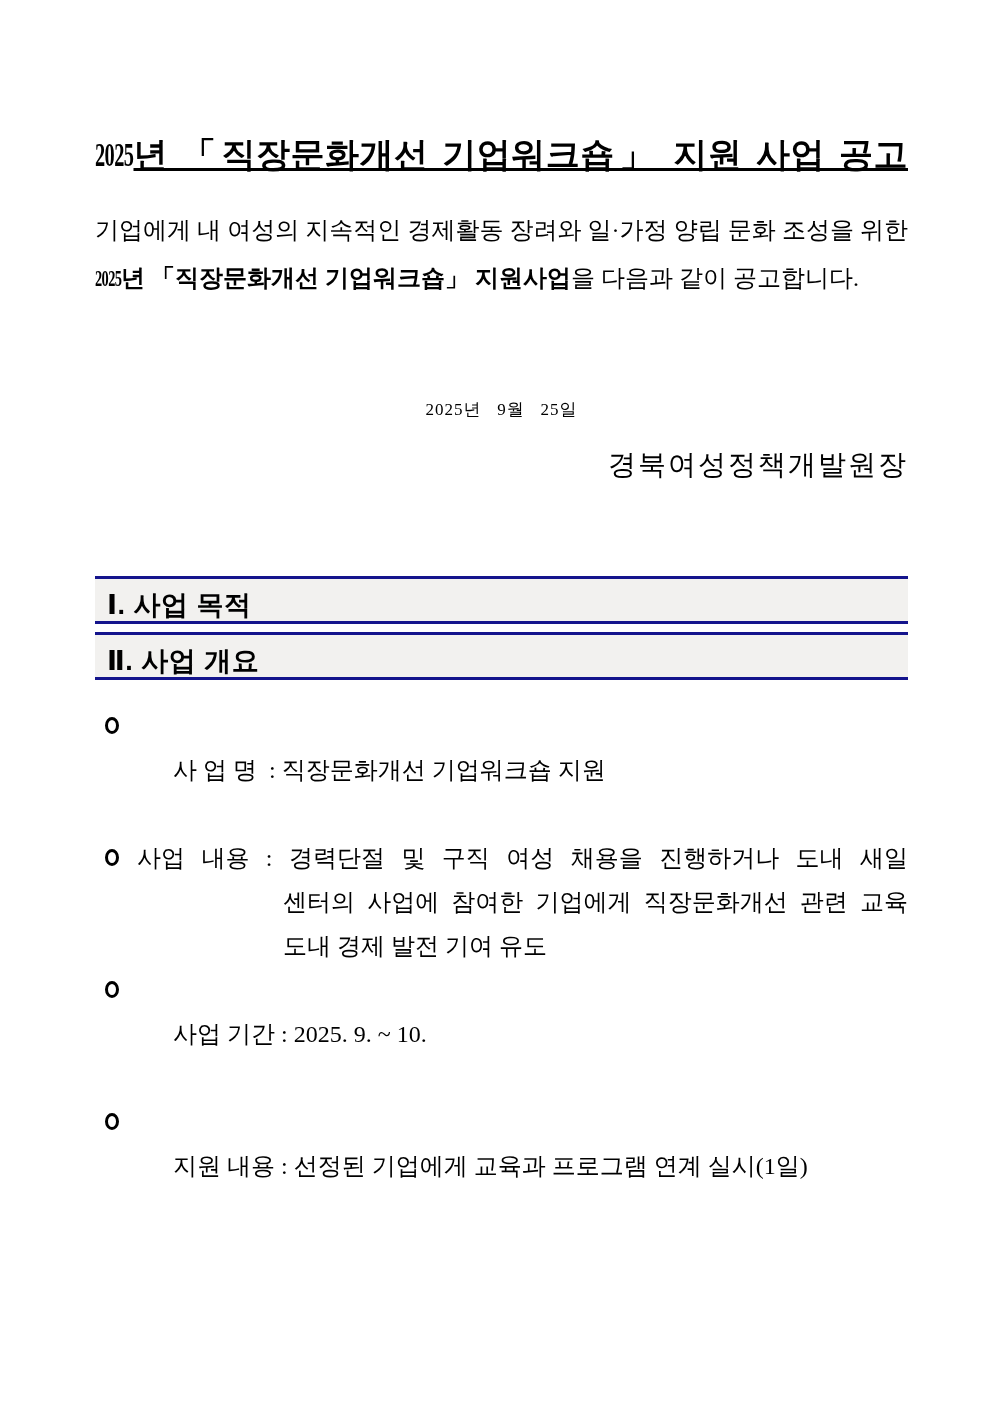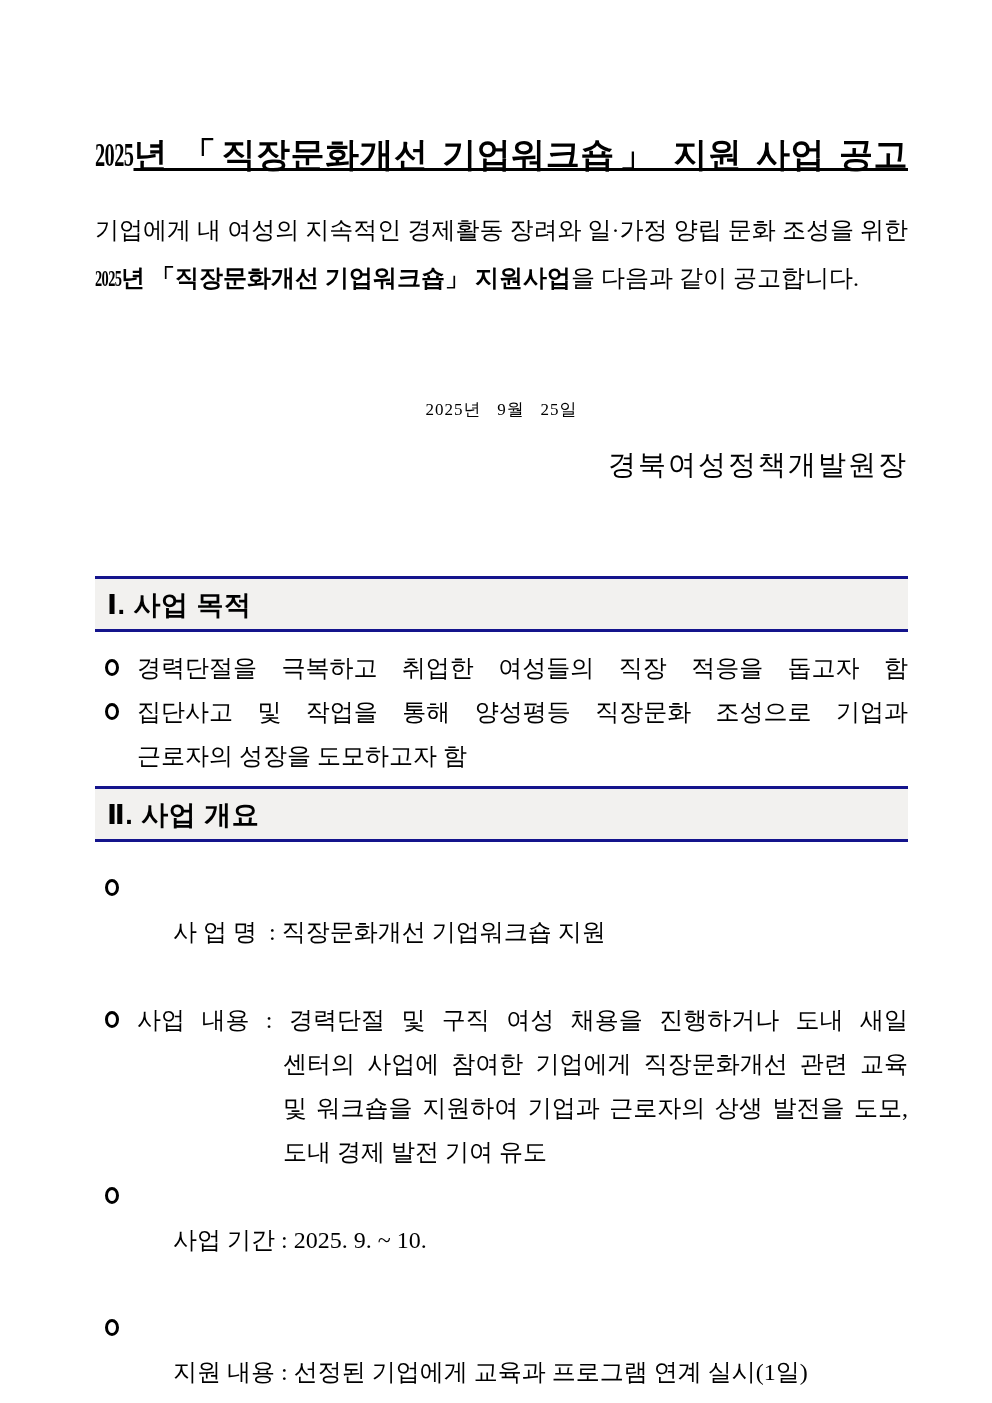--- a/index.html
+++ b/index.html
@@ -56,21 +56,21 @@
     line-height: 36px;
     text-align: right;
     letter-spacing: 2px;
   }
 
   
   .section-bar {
     border-top: 3px solid #14148C;
     border-bottom: 3px solid #14148C;
     background: #F2F1EF;
-    height: 56px;
+    height: 48px;
     padding-left: 12px;
     font-family: "Liberation Sans", "DejaVu Sans", sans-serif;
     font-weight: bold;
     font-size: 27px;
     line-height: 52px;
     letter-spacing: 0.5px;
   }
   .section-bar.first { margin-top: 93px; }
   .section-bar.second { margin-top: 8px; }
 
@@ -108,43 +108,31 @@
     <div class="line fill">기업에게 내 여성의 지속적인 경제활동 장려와 일·가정 양립 문화 조성을 위한</div>
     <div class="line"><span class="b"><span class="squeeze">2025</span><span>년 「직장문화개선 기업워크숍」 지원사업</span></span><span>을 다음과 같이 공고합니다.</span></div>
   </div>
 
   <div class="date-line">2025년   9월   25일</div>
 
   <div class="signer">경북여성정책개발원장</div>
 
   <div class="section-bar first"><span>Ⅰ. 사업 목적</span></div>
 
-  <div class="bullets sec1">
-    <div class="bl fill line">
-      <span class="bullet-icon"></span><span>경력단절을 극복하고 취업한 여성들의 직장 적응을 돕고자 함</span>
-    </div>
-    <div class="bl fill line">
-      <span class="bullet-icon"></span><span>집단사고 및 작업을 통해 양성평등 직장문화 조성으로 기업과</span>
-    </div>
-    <div class="bl cont1"><span>근로자의 성장을 도모하고자 함</span>
-    </div>
-  </div>
 
   <div class="section-bar second"><span>Ⅱ. 사업 개요</span></div>
 
   <div class="bullets sec2">
     <div class="bl pre">
       <span class="bullet-icon"></span><span>사 업 명  : 직장문화개선 기업워크숍 지원</span>
     </div>
     <div class="bl fill line">
       <span class="bullet-icon"></span><span>사업 내용 : 경력단절 및 구직 여성 채용을 진행하거나 도내 새일</span>
     </div>
     <div class="bl cont2 fill line"><span>센터의 사업에 참여한 기업에게 직장문화개선 관련 교육</span>
-    </div>
-    <div class="bl cont2 fill line"><span>및 워크숍을 지원하여 기업과 근로자의 상생 발전을 도모,</span>
     </div>
     <div class="bl cont2"><span>도내 경제 발전 기여 유도</span>
     </div>
     <div class="bl pre">
       <span class="bullet-icon"></span><span>사업 기간 : 2025. 9. ~ 10.</span>
     </div>
     <div class="bl pre">
       <span class="bullet-icon"></span><span>지원 내용 : 선정된 기업에게 교육과 프로그램 연계 실시(1일)</span>
     </div>
   </div>

